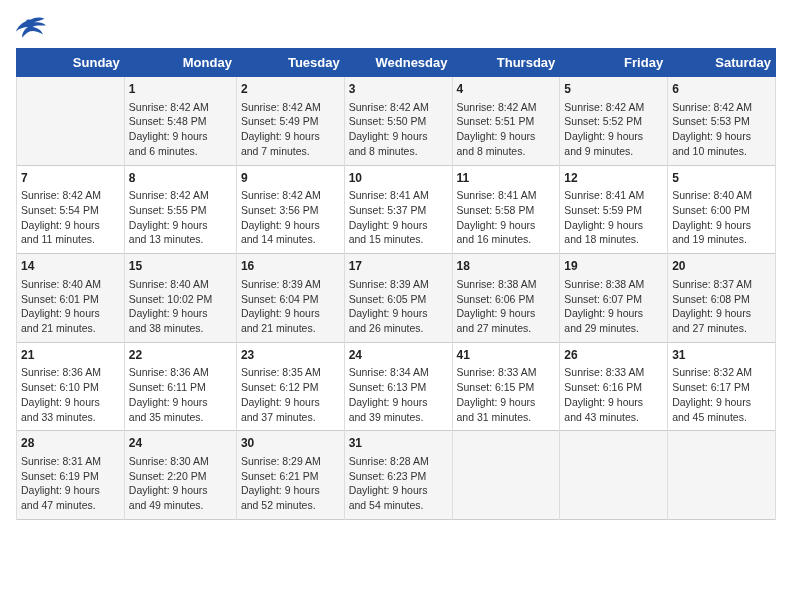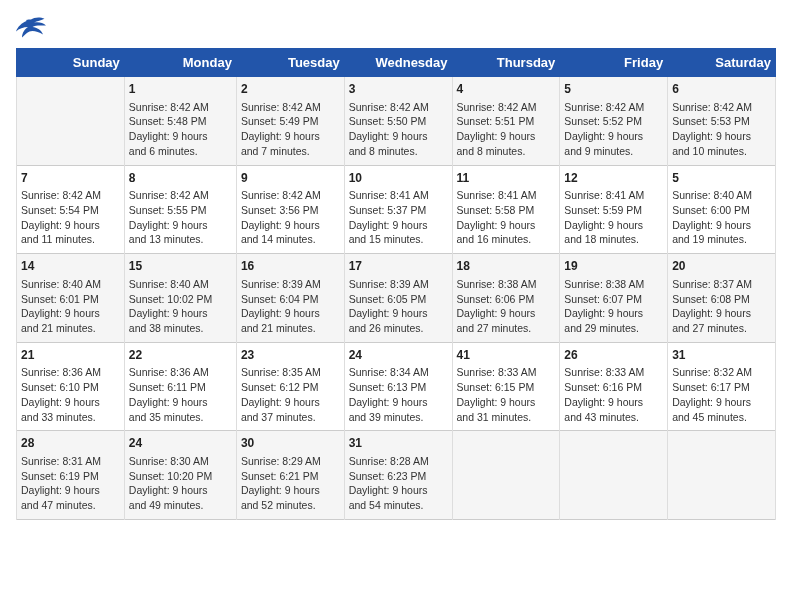--- a/index.html
+++ b/index.html
@@ -321,21 +321,21 @@
         <td>
           <span class="day-num">28</span>
           <div class="day-info">Sunrise: 8:31 AM</div>
           <div class="day-info">Sunset: 6:19 PM</div>
           <div class="day-info">Daylight: 9 hours</div>
           <div class="day-info">and 47 minutes.</div>
         </td>
         <td>
           <span class="day-num">24</span>
           <div class="day-info">Sunrise: 8:30 AM</div>
-          <div class="day-info">Sunset: 10:20 PM</div>
+          <div class="day-info">Sunset: 2:20 PM</div>
           <div class="day-info">Daylight: 9 hours</div>
           <div class="day-info">and 49 minutes.</div>
         </td>
         <td>
           <span class="day-num">30</span>
           <div class="day-info">Sunrise: 8:29 AM</div>
           <div class="day-info">Sunset: 6:21 PM</div>
           <div class="day-info">Daylight: 9 hours</div>
           <div class="day-info">and 52 minutes.</div>
         </td>

